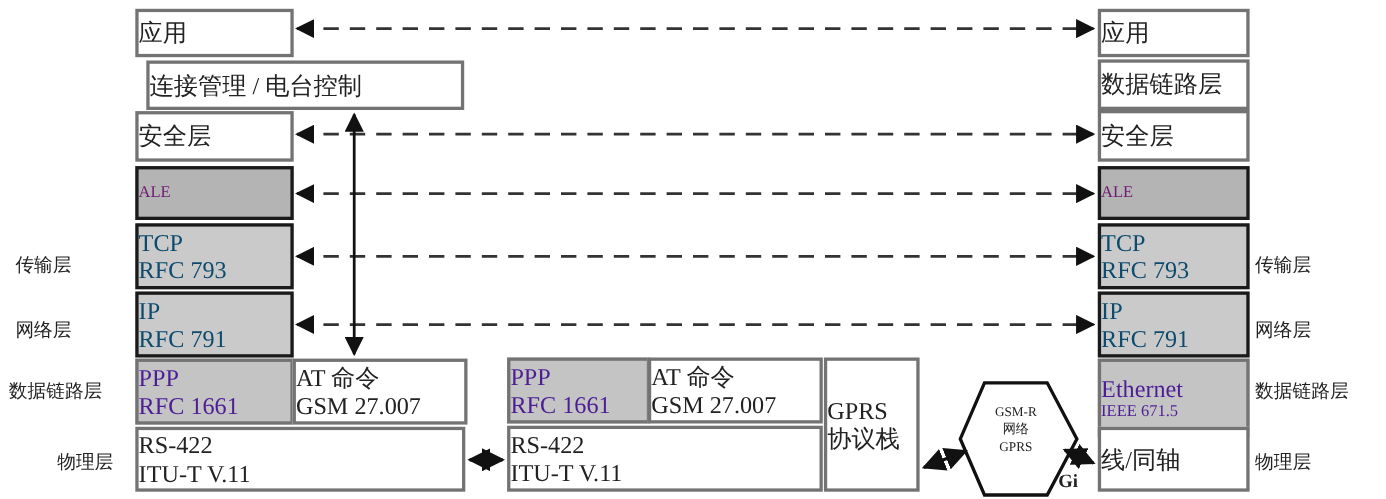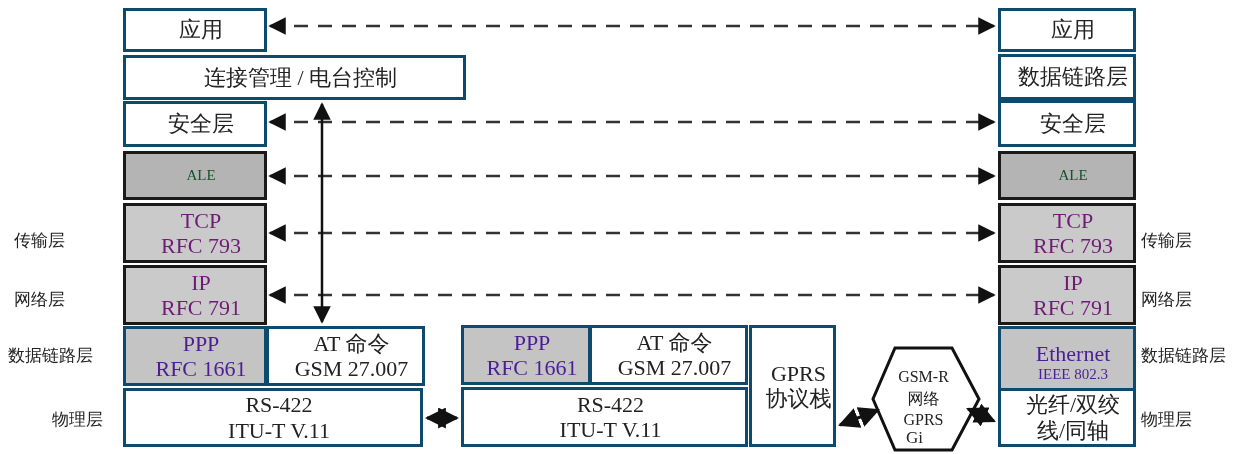--- a/index.html
+++ b/index.html
@@ -1,43 +1,43 @@
 <!DOCTYPE html>
 <html><head>
 <meta charset="utf-8">
 <style>
   html,body{margin:0;padding:0;background:#fff;}
   body{width:1260px;height:454px;position:relative;overflow:hidden;
        font-family:"DejaVu Serif","Liberation Serif",serif;color:#222;}
-  .box{position:absolute;box-sizing:border-box;border:3px solid #0c4a6e;background:#fff;
-       display:flex;flex-direction:column;align-items:center;justify-content:center;
+  .box{position:absolute;box-sizing:border-box;border:3px solid #737373;background:#fff;
+       display:flex;flex-direction:column;align-items:flex-start;justify-content:center;
        text-align:center;line-height:1.15;font-size:22px;color:#222;
-       font-family:"Liberation Serif","DejaVu Serif",serif;padding-left:12px;}
-  .box.dark{background:#b4b4b4;color:#14532d;border-color:#1a1a1a;}
-  .box.light{background:#cacaca;color:#701a75;border-color:#1a1a1a;}
+       font-family:"Liberation Serif","DejaVu Serif",serif;}
+  .box.dark{background:#b4b4b4;color:#701a75;border-color:#1a1a1a;}
+  .box.light{background:#cacaca;color:#0c4a6e;border-color:#1a1a1a;}
   .box.pppc{background:#c4c4c4;color:#4c1d95;}
   .lbl{position:absolute;font-size:17px;white-space:nowrap;
        font-family:"DejaVu Sans","Liberation Sans",sans-serif;color:#222;}
   .small{font-size:15px;}
   svg{position:absolute;left:0;top:0;}
-  .hexlabel{position:absolute;text-align:center;font-size:16px;line-height:1.35;
+  .hexlabel{position:absolute;text-align:center;font-size:12px;line-height:1.35;
        font-family:"Liberation Serif","DejaVu Serif",serif;color:#222;}
 </style>
 </head>
 <body>
 
 <div class="lbl" style="left:14px;top:229px;">传输层</div>
 <div class="lbl" style="left:14px;top:288px;">网络层</div>
 <div class="lbl" style="left:8px;top:344px;">数据链路层</div>
 <div class="lbl" style="left:52px;top:408px;">物理层</div>
 
 <div class="box" style="left:123px;top:8px;width:144px;height:44px;">
   <span>应用</span>
   </div>
-<div class="box" style="left:123px;top:55px;width:343px;height:45px;">
+<div class="box" style="left:133px;top:55px;width:289px;height:45px;">
   <span>连接管理 / 电台控制</span>
   </div>
 <div class="box" style="left:123px;top:101px;width:144px;height:46px;">
   <span>安全层</span>
   </div>
 <div class="box dark" style="left:123px;top:151px;width:144px;height:49px;">
   <span class="small">ALE</span>
   </div>
 <div class="box light" style="left:123px;top:203px;width:144px;height:60px;">
   <span>TCP</span>
@@ -92,24 +92,23 @@
 <div class="box light" style="left:998px;top:203px;width:138px;height:60px;">
   <span>TCP</span>
   <span>RFC 793</span>
   </div>
 <div class="box light" style="left:998px;top:265px;width:138px;height:60px;">
   <span>IP</span>
   <span>RFC 791</span>
   </div>
 <div class="box pppc" style="left:998px;top:326px;width:138px;height:72px;">
   <span>Ethernet</span>
-  <span class="small">IEEE 802.3</span>
+  <span class="small">IEEE 671.5</span>
   </div>
 <div class="box" style="left:998px;top:388px;width:138px;height:59px;">
-  <span>光纤/双绞</span>
   <span>线/同轴</span>
   </div>
 
 <div class="lbl" style="left:1141px;top:229px;">传输层</div>
 <div class="lbl" style="left:1141px;top:288px;">网络层</div>
 <div class="lbl" style="left:1141px;top:344px;">数据链路层</div>
 <div class="lbl" style="left:1141px;top:408px;">物理层</div>
 
 <svg width="1260" height="454">
   <defs>
@@ -130,13 +129,13 @@
   <line x1="840" y1="425" x2="878" y2="410" stroke="#111" stroke-width="3" marker-start="url(#ah)" marker-end="url(#ah)"></line>
   <line x1="968" y1="409" x2="994" y2="421" stroke="#111" stroke-width="3" marker-start="url(#ah)" marker-end="url(#ah)"></line>
 </svg>
 
 <div class="hexlabel" style="left:886px;top:366px;width:75px;">
   <div>GSM-R</div>
   <div>网络</div>
   <div>GPRS</div>
 </div>
 <div class="lbl" style="left:852px;top:428px;font-family:Liberation Mono, monospace;margin-top:38px;">Um</div>
-<div class="lbl" style="left:906px;top:428px;font-family:'Liberation Serif',serif;">Gi</div>
+<div class="lbl" style="left:962px;top:428px;font-family:'Liberation Serif',serif;font-weight:bold;">Gi</div>
 
 </body></html>

